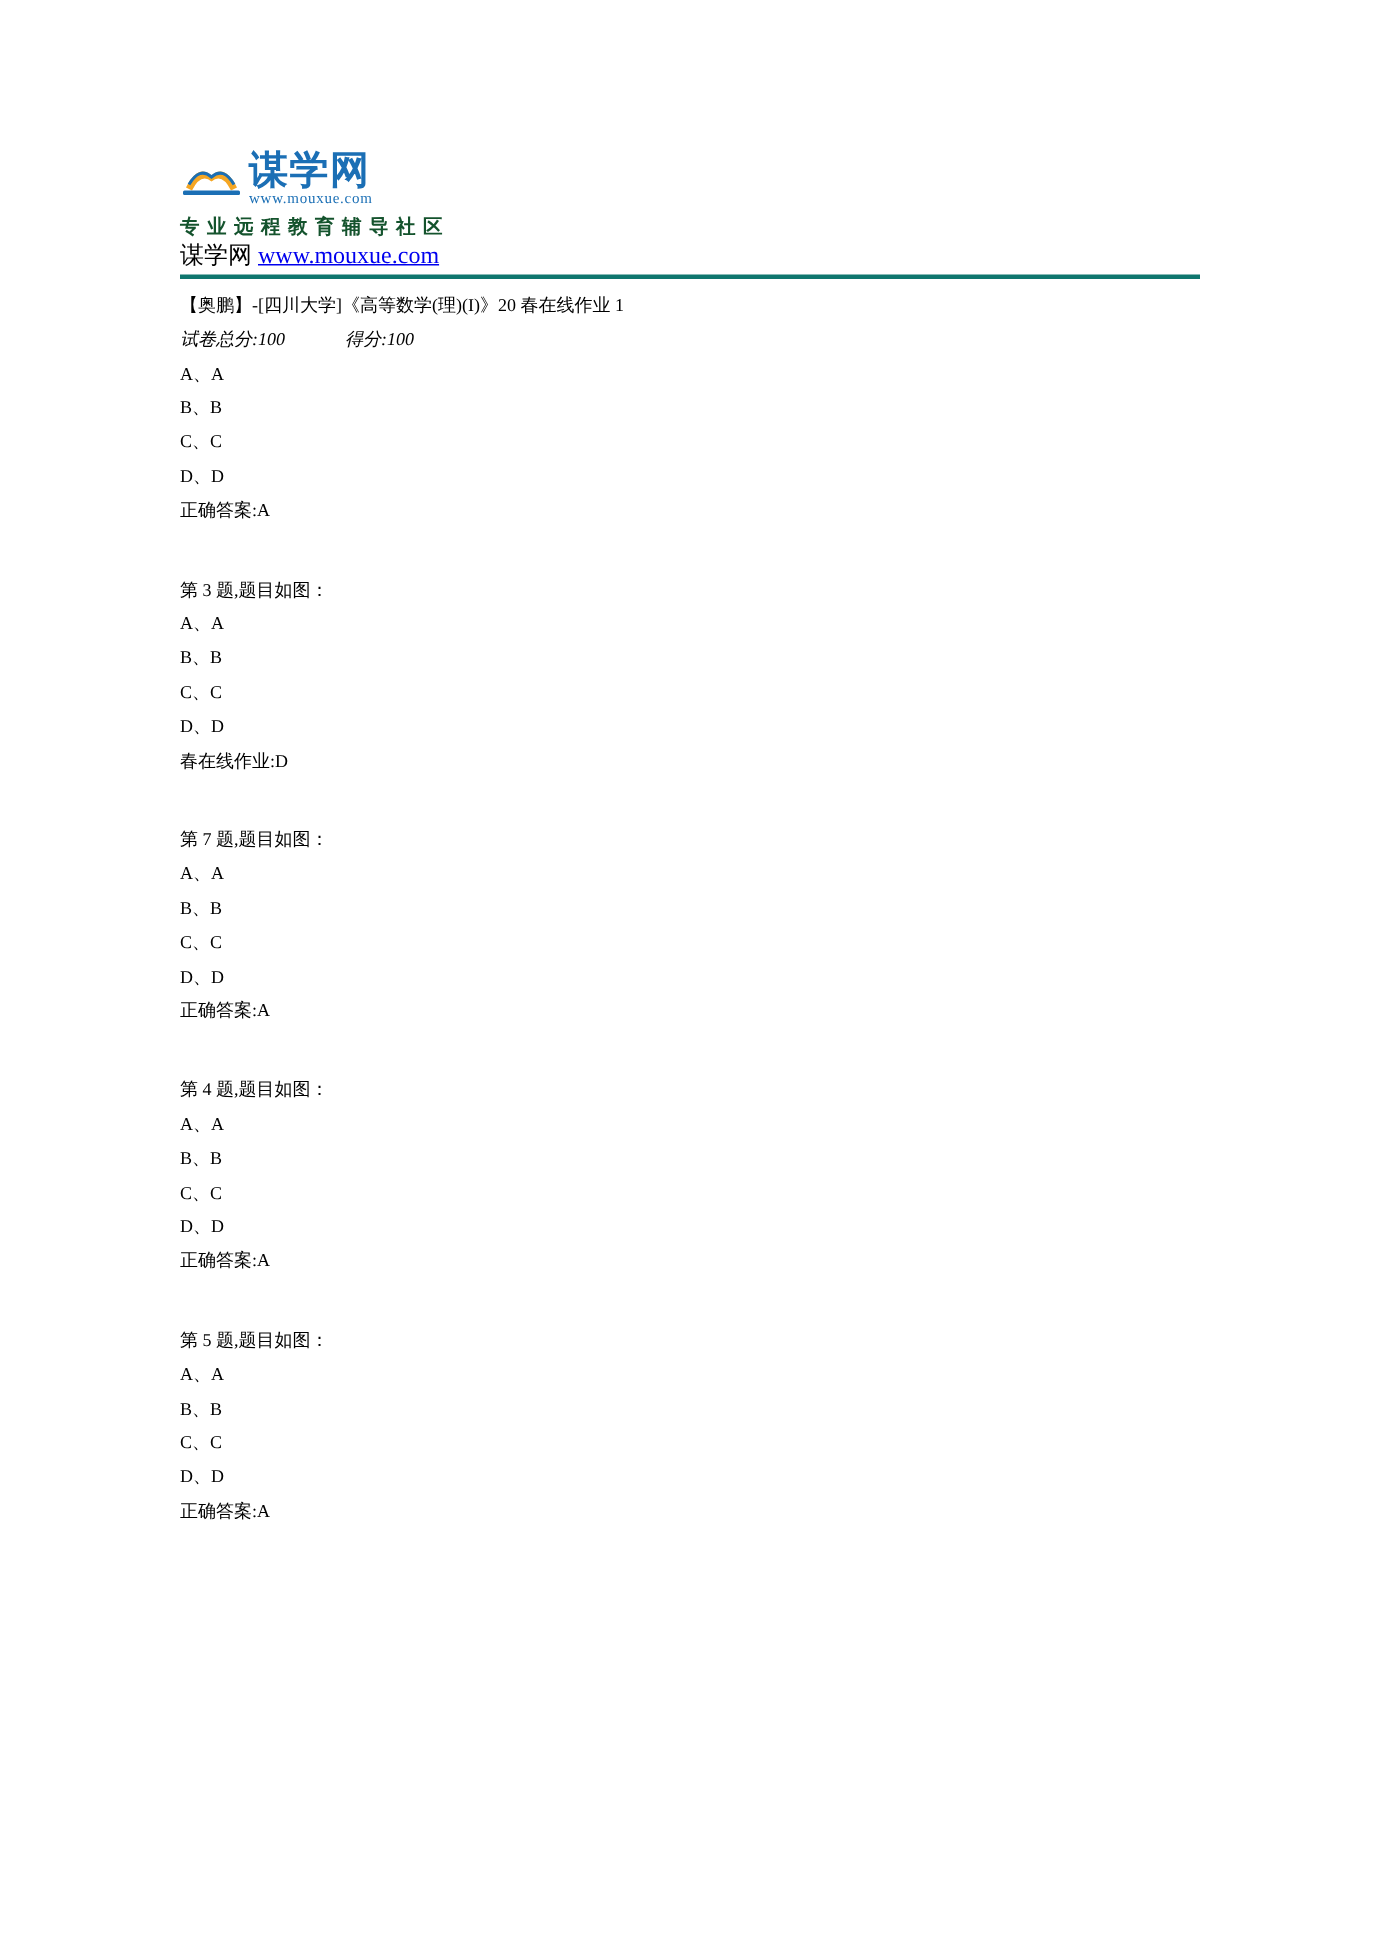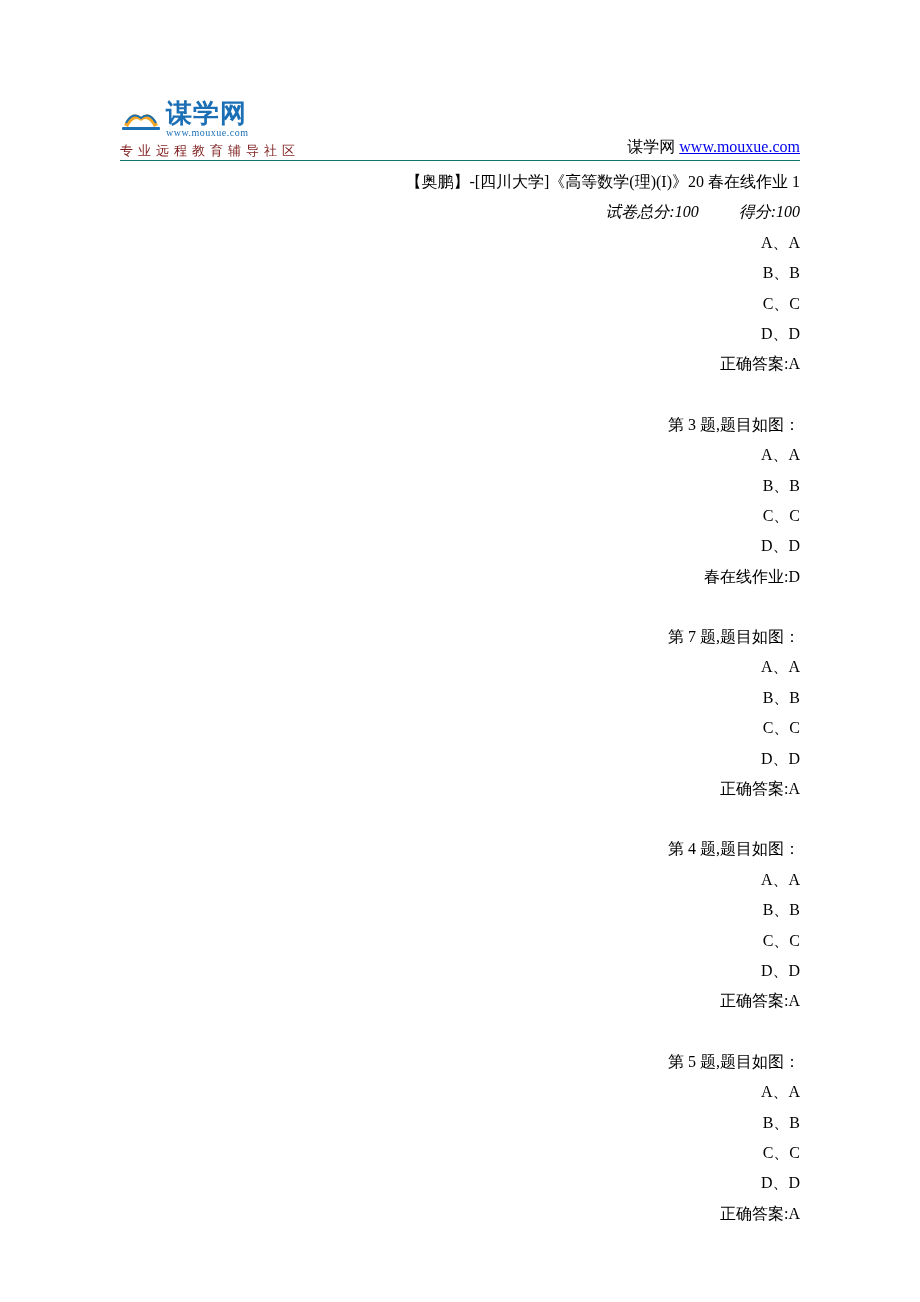--- a/index.html
+++ b/index.html
@@ -10,25 +10,25 @@
       font-family: "SimSun", "宋体", serif;
       font-size: 16px;
       color: #000000;
       position: relative;
     }
     .page {
       padding: 100px 120px 60px 120px;
     }
     .header {
       display: flex;
-      align-items: flex-end;
       justify-content: space-between;
-      border-bottom: 1px solid #0f766e;
+      border-bottom: 3px solid #0f766e;
       margin-bottom: 6px;
       padding-bottom: 0;
+      flex-direction: column;
     }
     .logo-block {
       display: flex;
       flex-direction: column;
       gap: 2px;
     }
     .logo-top {
       display: flex;
       align-items: center;
       gap: 4px;
@@ -53,38 +53,37 @@
     }
     .logo-url {
       font-size: 10px;
       color: #1b6fb5;
       letter-spacing: 0.5px;
       margin-top: 2px;
     }
     .logo-tagline {
       font-family: "SimSun", serif;
       font-size: 13px;
-      color: #7f1d1d;
+      color: #14532d;
       letter-spacing: 5px;
-      font-weight: normal;
+      font-weight: bold;
       margin-top: 2px;
     }
     .header-right {
       font-size: 16px;
       color: #000;
       padding-bottom: 2px;
     }
     .header-right a {
       color: #0000ee;
       text-decoration: underline;
     }
     .content {
       line-height: 1.9;
-      font-size: 16px;
-      text-align: right;
+      font-size: 12px;
     }
     .title-line {
       margin-top: 2px;
     }
     .score-line {
       letter-spacing: 0;
       font-style: italic;
     }
     .score-gap {
       display: inline-block;

